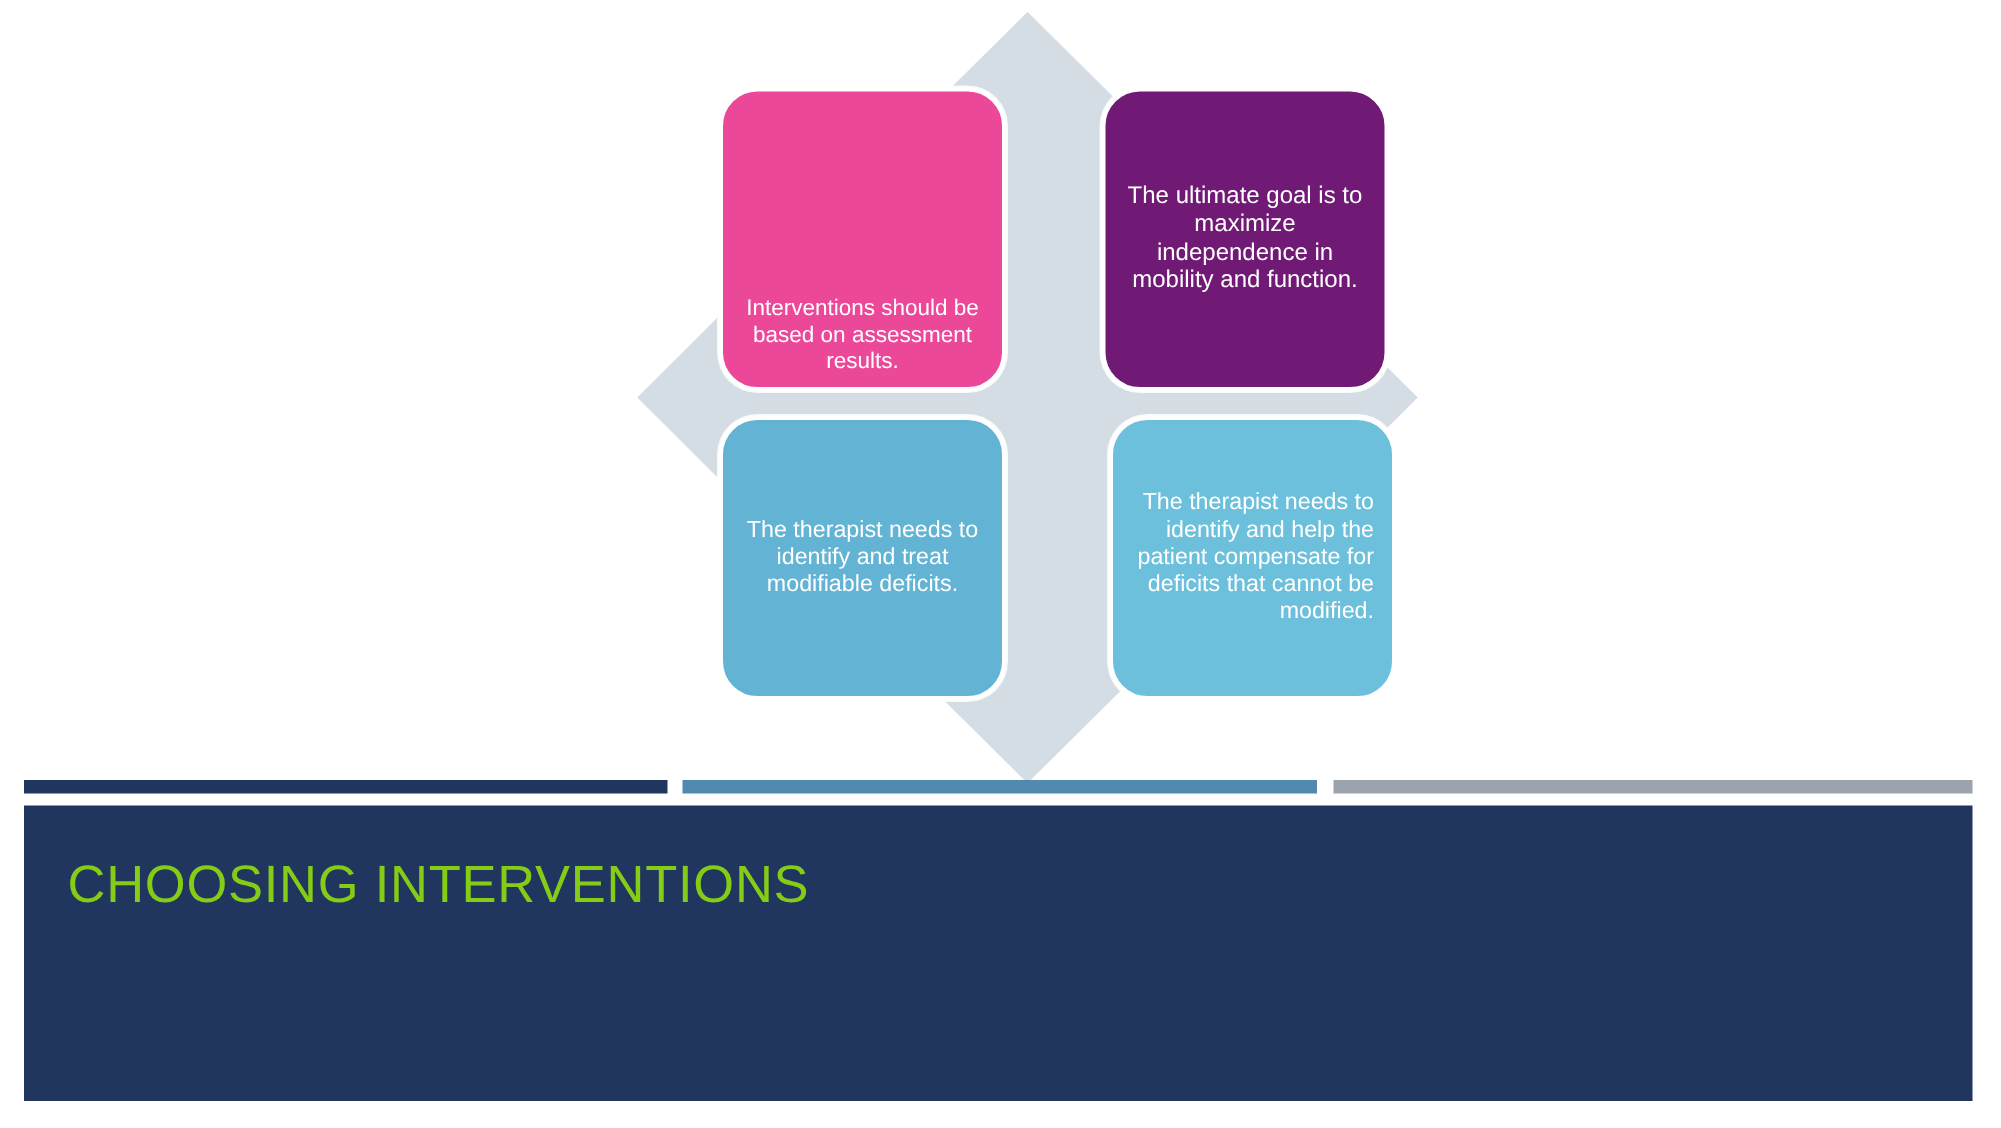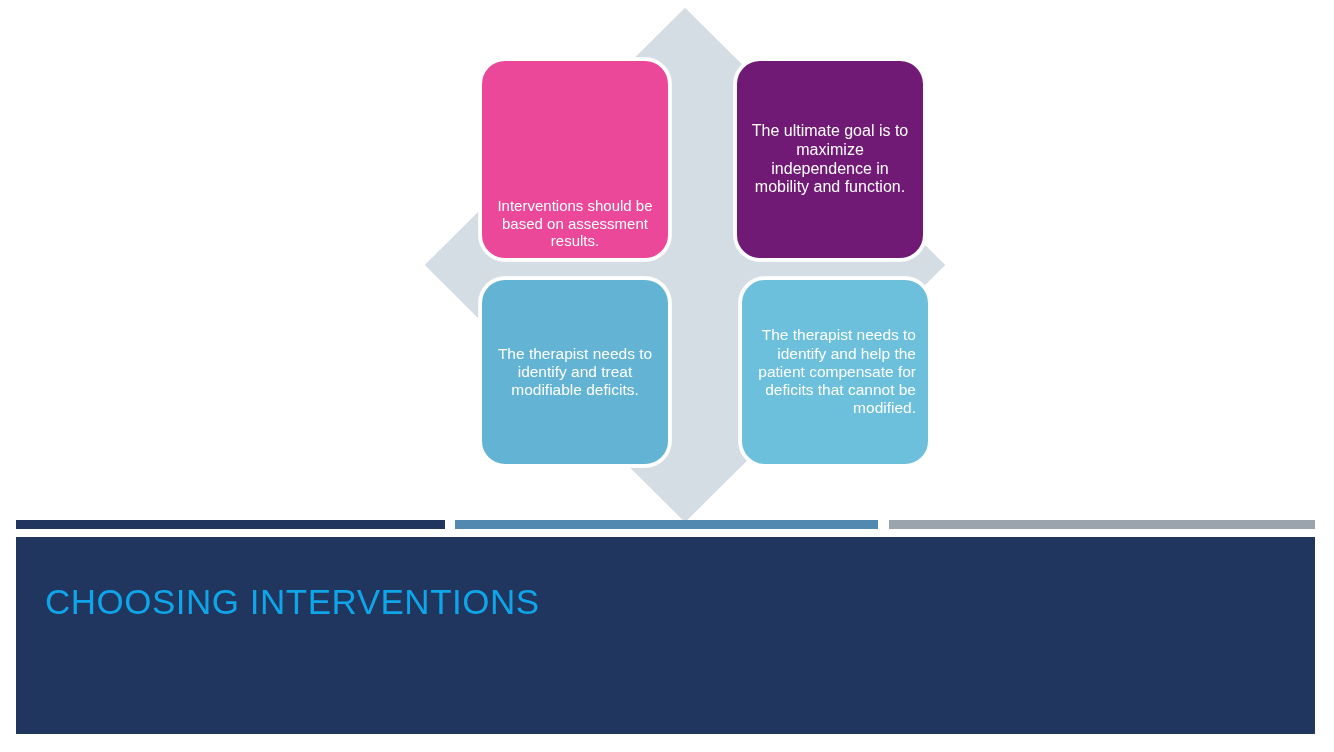--- a/index.html
+++ b/index.html
@@ -95,23 +95,23 @@
     position: absolute;
     left: 16px;
     top: 537px;
     width: 1299px;
     height: 197px;
     background: #21365f;
   }
   #page-title {
     position: absolute;
     left: 29px;
-    top: 42px;
+    top: 30px;
     width: 800px;
-    color: #0ea5e9;
+    color: #84cc16;
     font-size: 35px;
     font-weight: normal;
     letter-spacing: 0.5px;
     line-height: 1.32;
     margin: 0;
     text-transform: uppercase;
   }
 </style>
 </head>
 <body>

